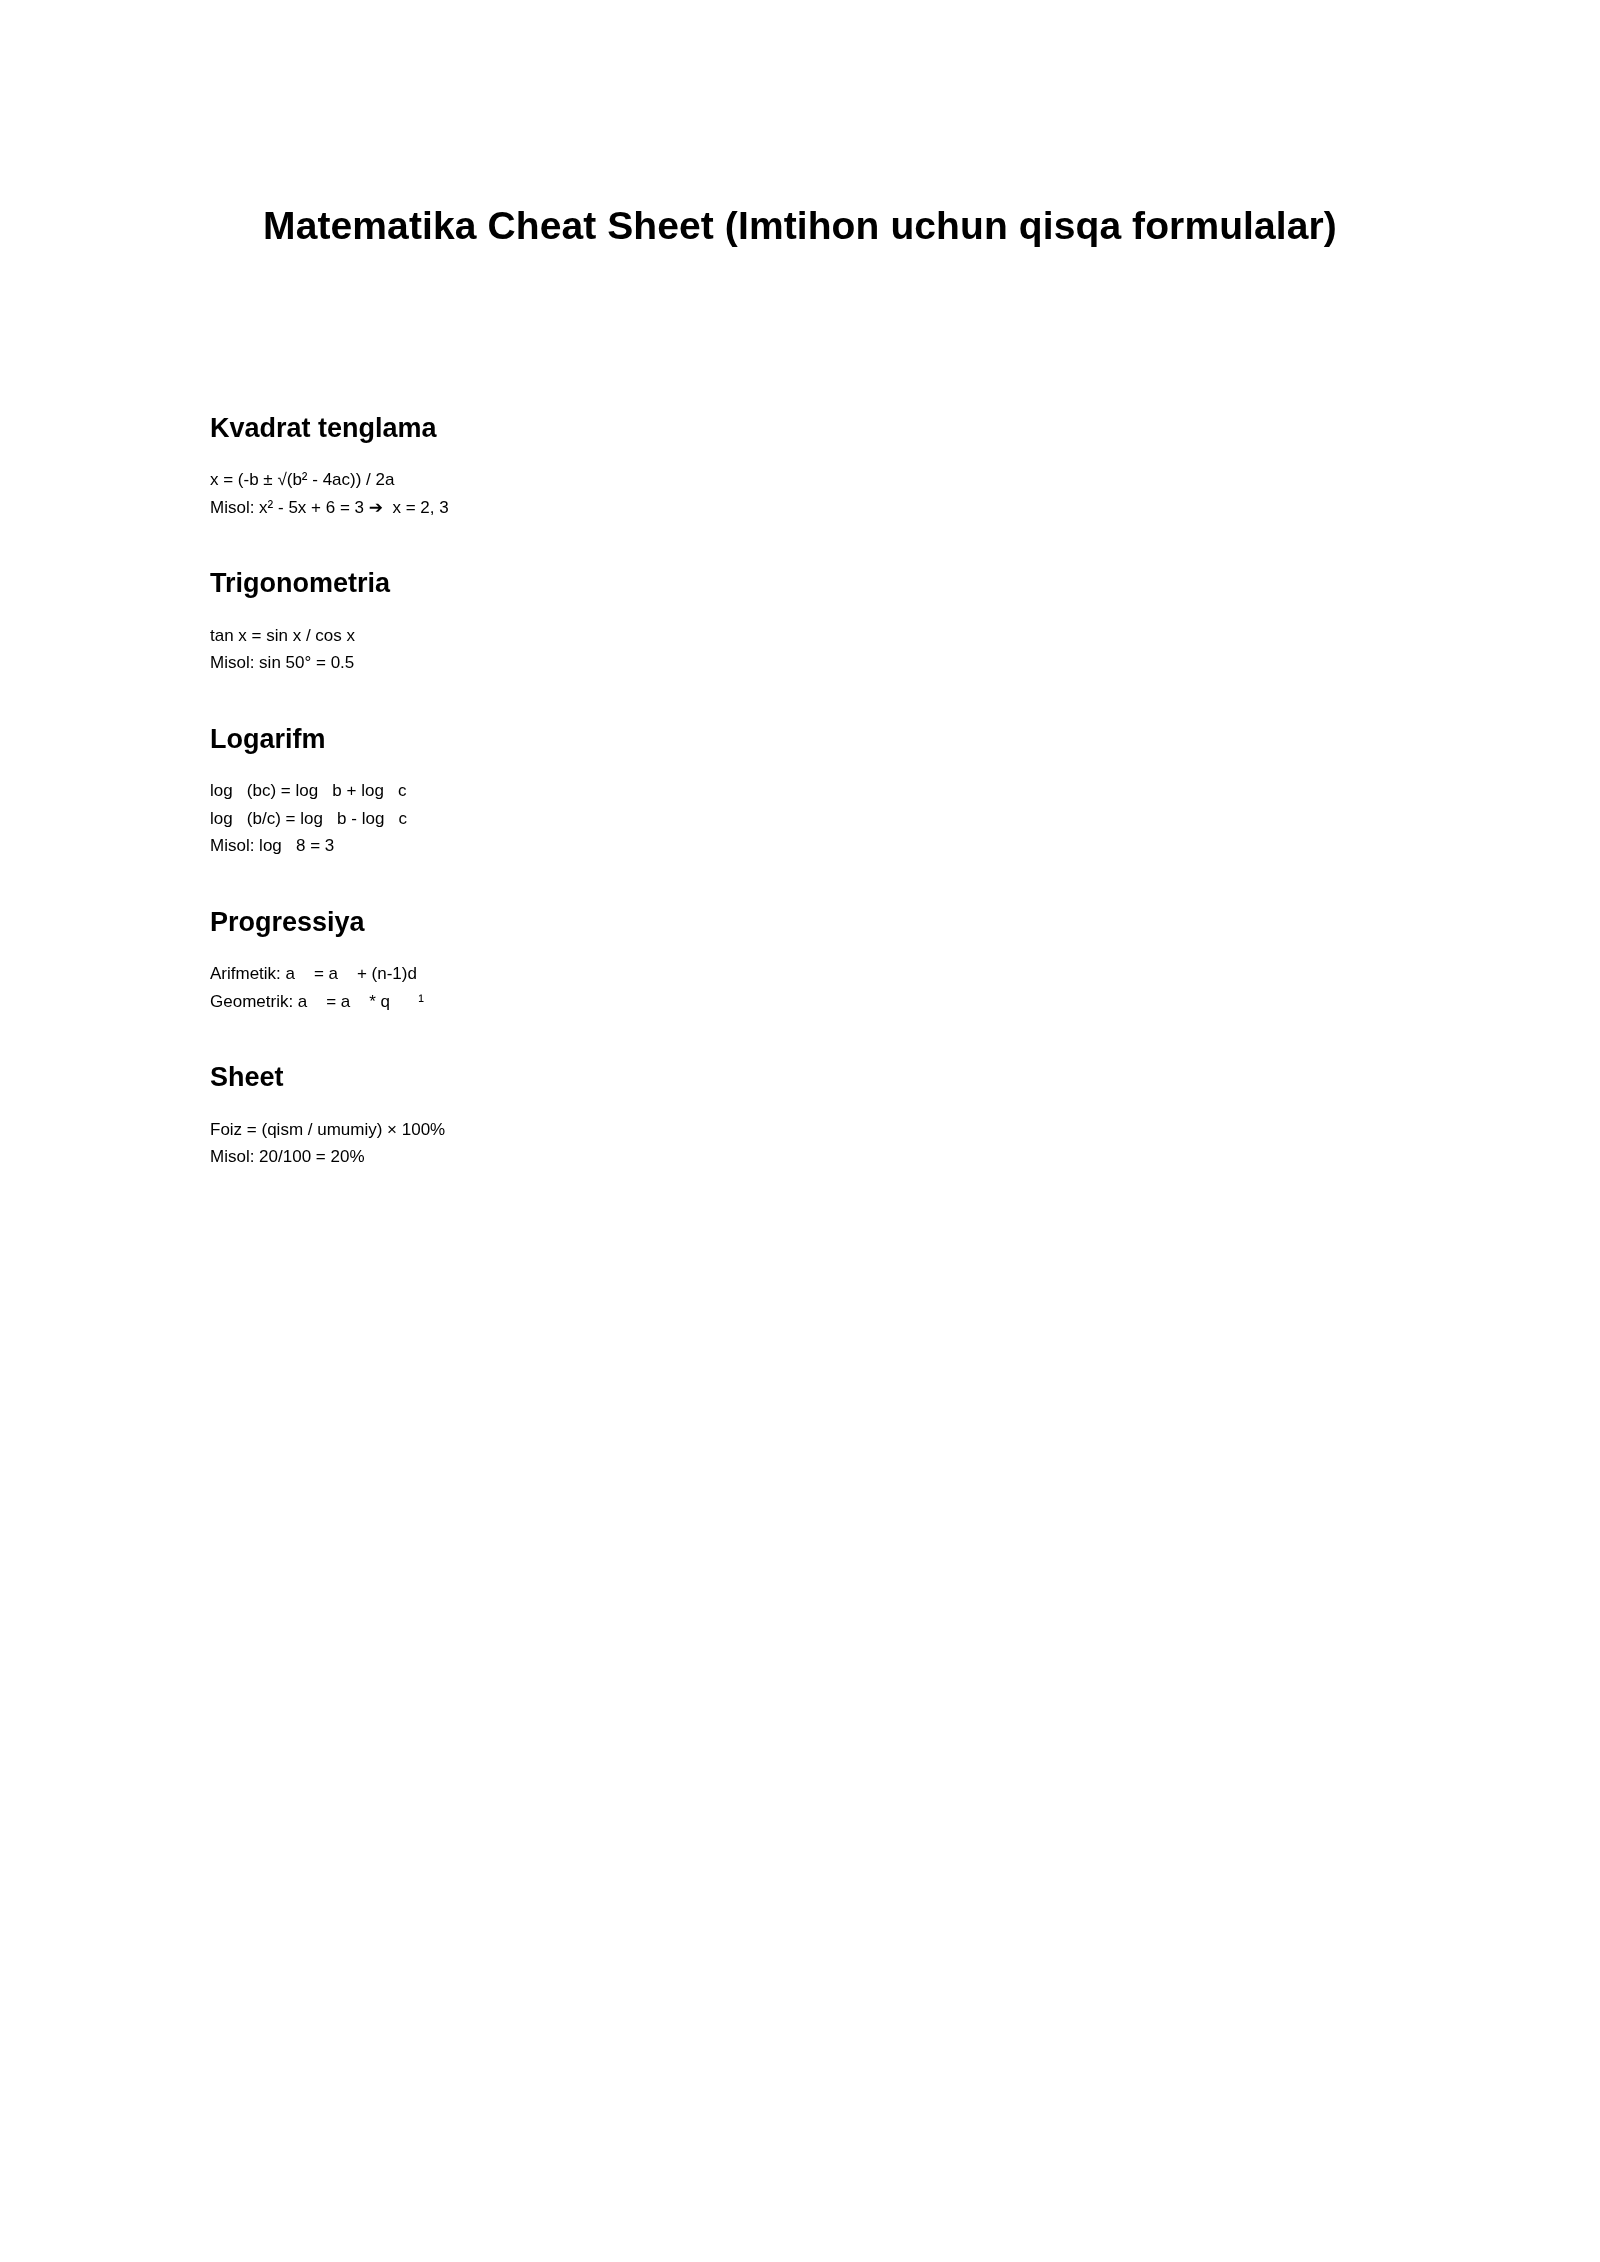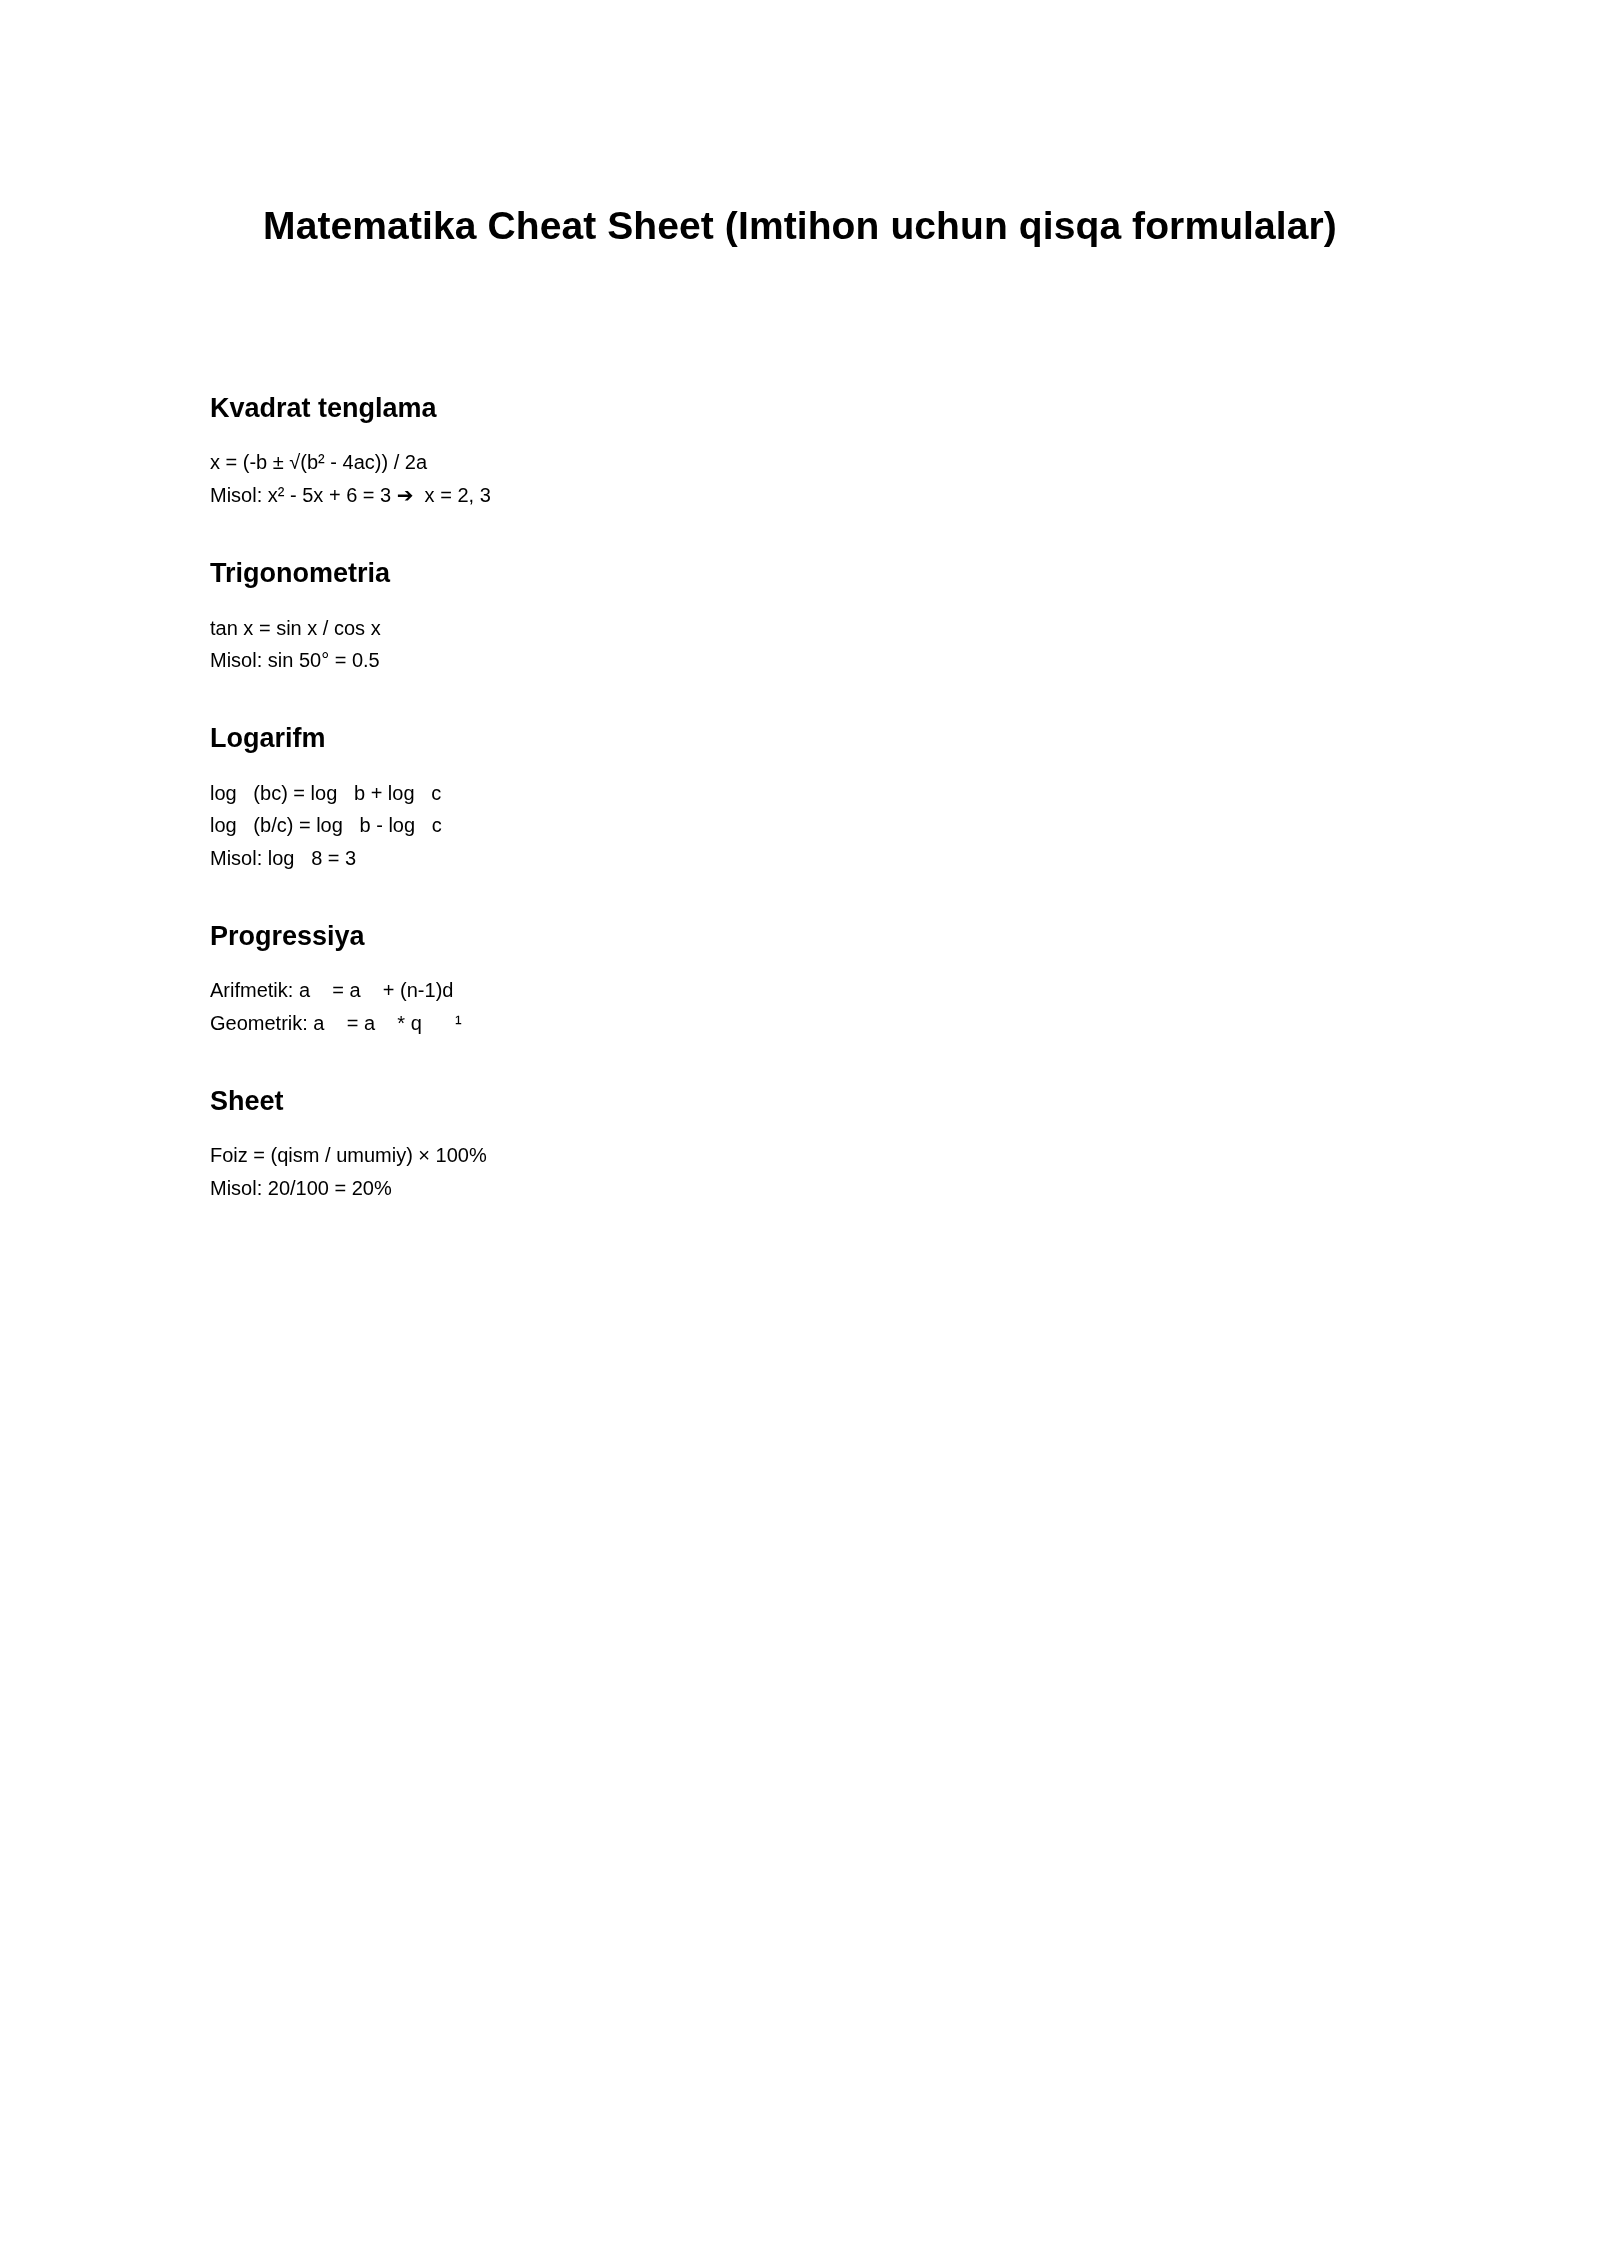--- a/index.html
+++ b/index.html
@@ -28,34 +28,34 @@
     width: 1180px;
     text-align: center;
     font-size: 39px;
     font-weight: bold;
     line-height: 1.35;
     letter-spacing: 0.1px;
   }
   .content {
     position: absolute;
     left: 210px;
-    top: 392px;
+    top: 412px;
     width: 1180px;
   }
   .section {
     margin-bottom: 46px;
   }
   .section-heading {
     font-size: 27px;
     font-weight: bold;
     margin: 0 0 22px 0;
     line-height: 1.2;
   }
   .section-lines {
-    font-size: 20px;
+    font-size: 17px;
     line-height: 1.62;
     font-weight: normal;
   }
   .section-lines div {
     white-space: pre-wrap;
   }
 </style>
 </head>
 <body>
 

